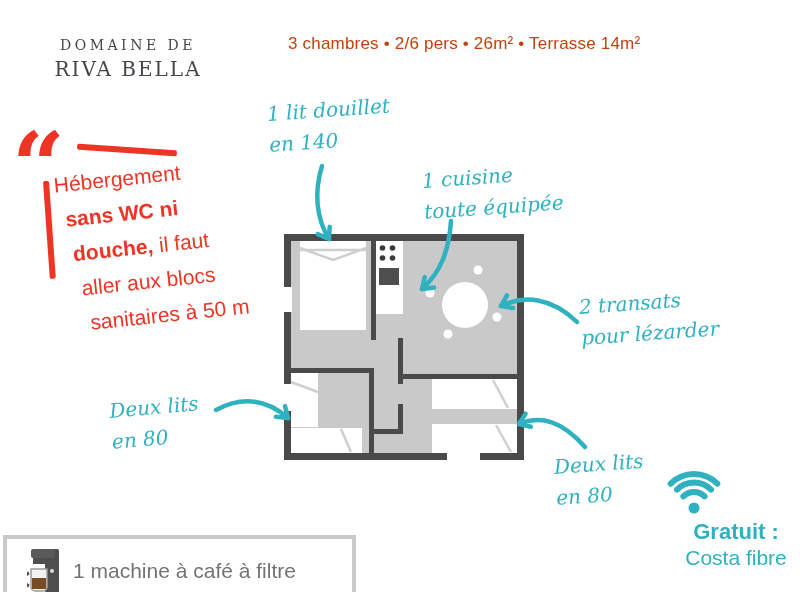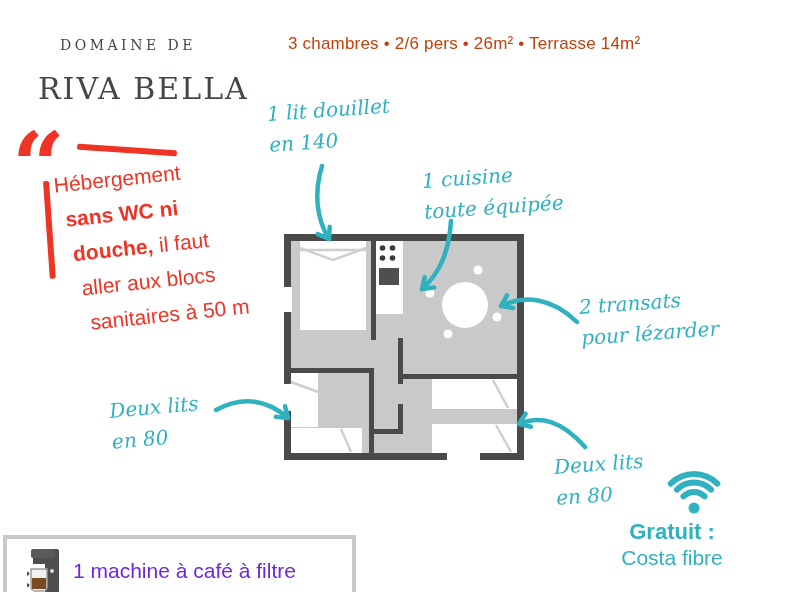--- a/index.html
+++ b/index.html
@@ -10,21 +10,21 @@
     --ink:#3a3a3a;
   }
   html,body{margin:0;padding:0;background:#fff;}
   .screen{
     position:relative;width:800px;height:592px;overflow:hidden;background:#fff;
     font-family:"Liberation Sans",sans-serif;
   }
   
   .logo{position:absolute;left:38px;top:37px;width:180px;text-align:center;color:#43464b;}
   .logo .l1{font-family:"DejaVu Serif",serif;font-size:14px;letter-spacing:3.5px;white-space:nowrap;}
-  .logo .l2{font-family:"DejaVu Serif",serif;font-size:30px;letter-spacing:2px;margin-top:18px;white-space:nowrap;}
+  .logo .l2{font-family:"DejaVu Serif",serif;font-size:20px;letter-spacing:2px;margin-top:4px;white-space:nowrap;}
   
   .header{position:absolute;left:288px;top:27px;}
   .header .title{font-size:26px;font-weight:bold;color:var(--ink);white-space:nowrap;}
   .header .subtitle{font-size:17px;color:#c2410c;margin-top:7px;letter-spacing:.2px;white-space:nowrap;}
   
   .quote-mark{position:absolute;left:12px;top:120px;font-family:"DejaVu Serif",serif;
     font-weight:bold;font-size:92px;line-height:1;color:var(--red);}
   .quote-hline{position:absolute;left:77px;top:147px;width:100px;height:6px;background:var(--red);
     transform:rotate(4deg);border-radius:2px;}
   .quote-vline{position:absolute;left:43px;top:181px;width:6px;height:98px;background:var(--red);
@@ -36,28 +36,28 @@
   .quote-text b{font-weight:bold;}
   
   .hand{position:absolute;font-family:"DejaVu Serif",serif;font-style:italic;color:var(--teal);
     font-size:20px;line-height:31px;white-space:nowrap;transform:rotate(-4deg);transform-origin:top left;}
   .ann-bed140{left:266px;top:99px;}
   .ann-kitchen{left:421px;top:166px;}
   .ann-loungers{left:578px;top:292px;}
   .ann-twinleft{left:108px;top:396px;transform:rotate(-5deg);}
   .ann-twinright{left:553px;top:452px;}
   
-  .wifi-text{position:absolute;left:614px;top:519px;width:116px;text-align:center;color:var(--teal);}
+  .wifi-text{position:absolute;left:678px;top:519px;width:116px;text-align:center;color:var(--teal);}
   .wifi-text .w1{font-size:22px;font-weight:bold;line-height:26px;}
   .wifi-text .w2{font-size:21px;line-height:26px;}
   
   .coffee-box{position:absolute;left:3px;top:535px;width:353px;height:72px;background:#fff;
     border:4px solid #c9c9c9;box-sizing:border-box;display:flex;align-items:center;
     padding-left:20px;gap:12px;}
-  .coffee-label{font-size:21px;color:#6d28d9;white-space:nowrap;}
+  .coffee-label{font-size:21px;color:#737373;white-space:nowrap;}
   
   .overlay{position:absolute;left:0;top:0;width:800px;height:600px;}
 </style>
 </head>
 <body>
 
 <div class="screen">
 
   <svg class="overlay" viewBox="0 0 800 600" aria-hidden="true">
     <defs>

